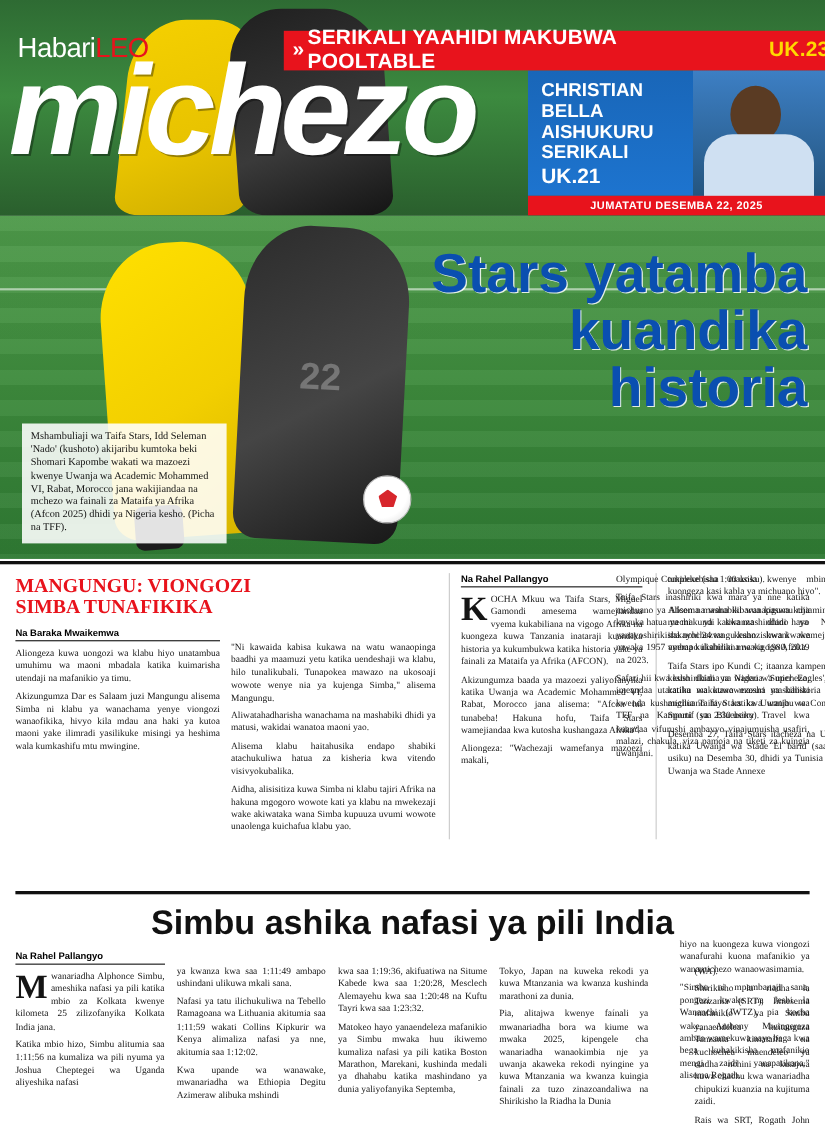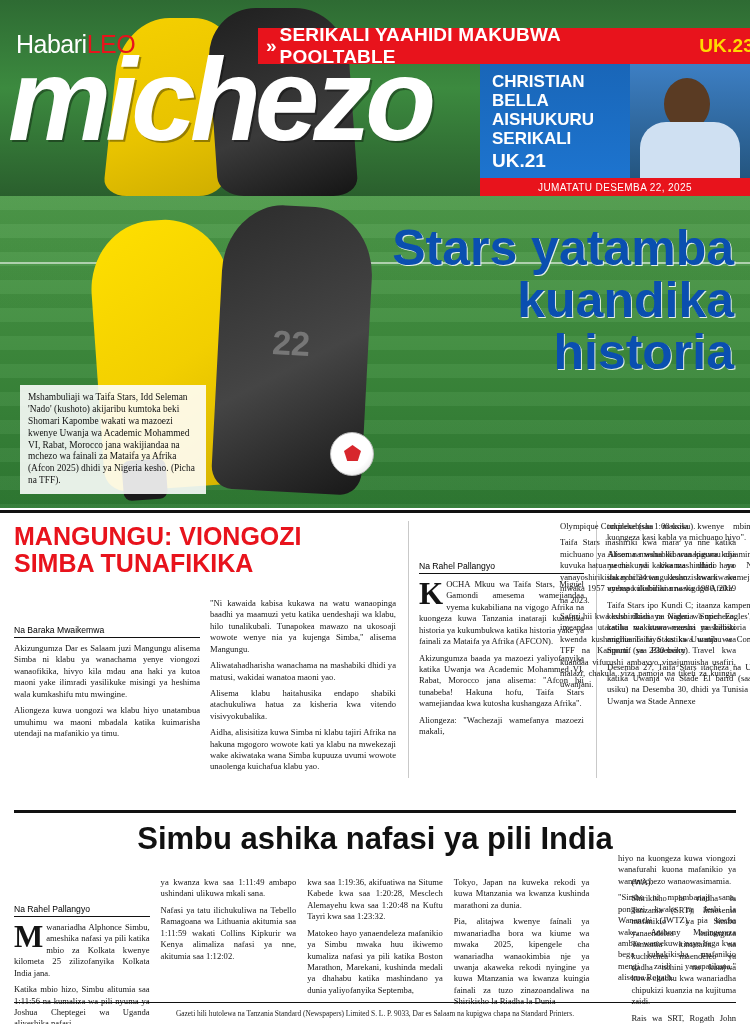--- a/index.html
+++ b/index.html
@@ -104,21 +104,21 @@
   .promo-page {
     position: absolute; left: 12px; bottom: 6px;
     font-family: "Liberation Sans", sans-serif;
     font-weight: bold; font-size: 19px; color: #ffffff;
   }
   .mast-date {
     position: absolute; right: 0; bottom: 0;
     width: 270px; height: 18px;
     background: #e8131c; color: #fff;
     font-family: "Liberation Sans", sans-serif;
-    font-size: 10px; font-weight: normal;
+    font-size: 10px; font-weight: bold;
     display: flex; align-items: center; justify-content: center;
     letter-spacing: .4px;
     z-index: 9;
   }
 
   
   .hero {
     position: relative;
     height: 312px;
     overflow: hidden;
@@ -199,31 +199,31 @@
   }
   .mid-grid {
     display: grid;
     grid-template-columns: 185px 185px 176px 176px;
     column-gap: 12px;
   }
   .mid-col { position: relative; }
   .col-rule { border-left: 1px solid #c9c9c9; padding-left: 10px; }
 
   .mangungu-title {
-    font-family: Liberation Sans, sans-serif;
+    font-family: Liberation Serif, serif;
     font-weight: bold;
-    font-size: 25px; line-height: 1.08;
+    font-size: 18px; line-height: 1.08;
     color: #e8131c;
     margin: 2px 0 8px 0;
   }
   .byline {
     font-family: "Liberation Sans", sans-serif;
-    font-weight: normal; font-size: 8.6px;
+    font-weight: bold; font-size: 8.6px;
     border-bottom: 1px solid #111;
-    padding-bottom: 2px; margin-bottom: 5px; margin-top: 40px;
+    padding-bottom: 2px; margin-bottom: 5px;
   }
   .body-text {
     font-size: 8.6px; line-height: 1.33;
     text-align: justify;
     color: #141414;
     hyphens: auto;
   }
   .body-text p { margin: 0 0 5px 0; }
   .dropcap::first-letter {
     float: left;
@@ -331,22 +331,22 @@
 
       <div class="mid-col" style="grid-column: 1 / span 2;">
         <div class="mangungu-title">
           <span style="display:block">MANGUNGU: VIONGOZI</span>
           <span style="display:block">SIMBA TUNAFIKIKA</span>
         </div>
         <div class="two-in-one">
           <div>
             <div class="byline">Na Baraka Mwaikemwa</div>
             <div class="body-text">
+              <p>Aliongeza kuwa uongozi wa klabu hiyo unatambua umuhimu wa maoni mbadala katika kuimarisha utendaji na mafanikio ya timu.</p>
               <p>Akizungumza Dar es Salaam juzi Mangungu alisema Simba ni klabu ya wanachama yenye viongozi wanaofikika, hivyo kila mdau ana haki ya kutoa maoni yake ilimradi yasilikuke misingi ya heshima wala kumkashifu mtu mwingine.</p>
-              <p>Aliongeza kuwa uongozi wa klabu hiyo unatambua umuhimu wa maoni mbadala katika kuimarisha utendaji na mafanikio ya timu.</p>
             </div>
           </div>
           <div>
             <div class="body-text" style="padding-top:13px;">
               <p>"Ni kawaida kabisa kukawa na watu wanaopinga baadhi ya maamuzi yetu katika uendeshaji wa klabu, hilo tunalikubali. Tunapokea mawazo na ukosoaji wowote wenye nia ya kujenga Simba," alisema Mangungu.</p>
               <p>Aliwatahadharisha wanachama na mashabiki dhidi ya matusi, wakidai wanatoa maoni yao.</p>
               <p>Alisema klabu haitahusika endapo shabiki atachukuliwa hatua za kisheria kwa vitendo visivyokubalika.</p>
               <p>Aidha, alisisitiza kuwa Simba ni klabu tajiri Afrika na hakuna mgogoro wowote kati ya klabu na mwekezaji wake akiwataka wana Simba kupuuza uvumi wowote unaolenga kuichafua klabu yao.</p>
             </div>
           </div>
@@ -391,20 +391,21 @@
         <div class="body-text">
           <p class="dropcap">Mwanariadha Alphonce Simbu, ameshika nafasi ya pili katika mbio za Kolkata kwenye kilometa 25 zilizofanyika Kolkata India jana.</p>
           <p>Katika mbio hizo, Simbu alitumia saa 1:11:56 na kumaliza wa pili nyuma ya Joshua Cheptegei wa Uganda aliyeshika nafasi</p>
         </div>
       </div>
 
       <div>
         <div class="body-text" style="padding-top:13px;">
           <p>ya kwanza kwa saa 1:11:49 ambapo ushindani ulikuwa mkali sana.</p>
           <p>Nafasi ya tatu ilichukuliwa na Tebello Ramagoana wa Lithuania akitumia saa 1:11:59 wakati Collins Kipkurir wa Kenya alimaliza nafasi ya nne, akitumia saa 1:12:02.</p>
+          <p>Kwa upande wa wanawake, mwanariadha wa Ethiopia Degitu Azimeraw alibuka mshindi</p>
         </div>
       </div>
 
       <div>
         <div class="body-text" style="padding-top:13px;">
           <p>kwa saa 1:19:36, akifuatiwa na Situme Kabede kwa saa 1:20:28, Mesclech Alemayehu kwa saa 1:20:48 na Kuftu Tayri kwa saa 1:23:32.</p>
           <p>Matokeo hayo yanaendeleza mafanikio ya Simbu mwaka huu ikiwemo kumaliza nafasi ya pili katika Boston Marathon, Marekani, kushinda medali ya dhahabu katika mashindano ya dunia yaliyofanyika Septemba,</p>
         </div>
       </div>
 
@@ -426,17 +427,14 @@
     </div>
 
     <div style="position:absolute; right:0; top:40px; width:118px;">
       <div class="body-text">
         <p>hiyo na kuongeza kuwa viongozi wanafurahi kuona mafanikio ya wanamichezo wanaowasimamia.</p>
         <p>"Simbu ni mpambanaji sana, pongezi kwake na Jeshi la Wananchi (JWTZ), pia kocha wake, Anthony Mwingereza ambao wamekuwa naye bega kwa bega kuhakikisha mafanikio mengi zaidi yanapatikana," alisema Rogath.</p>
       </div>
     </div>
   </div>
 
-  <div class="footer">
-    <span>Gazeti hili hutolewa na Tanzania Standard (Newspapers) Limited S. L. P. 9033, Dar es Salaam na kupigwa chapa na Standard Printers.</span>
-  </div>
 
 </div>
 
 </body></html>

